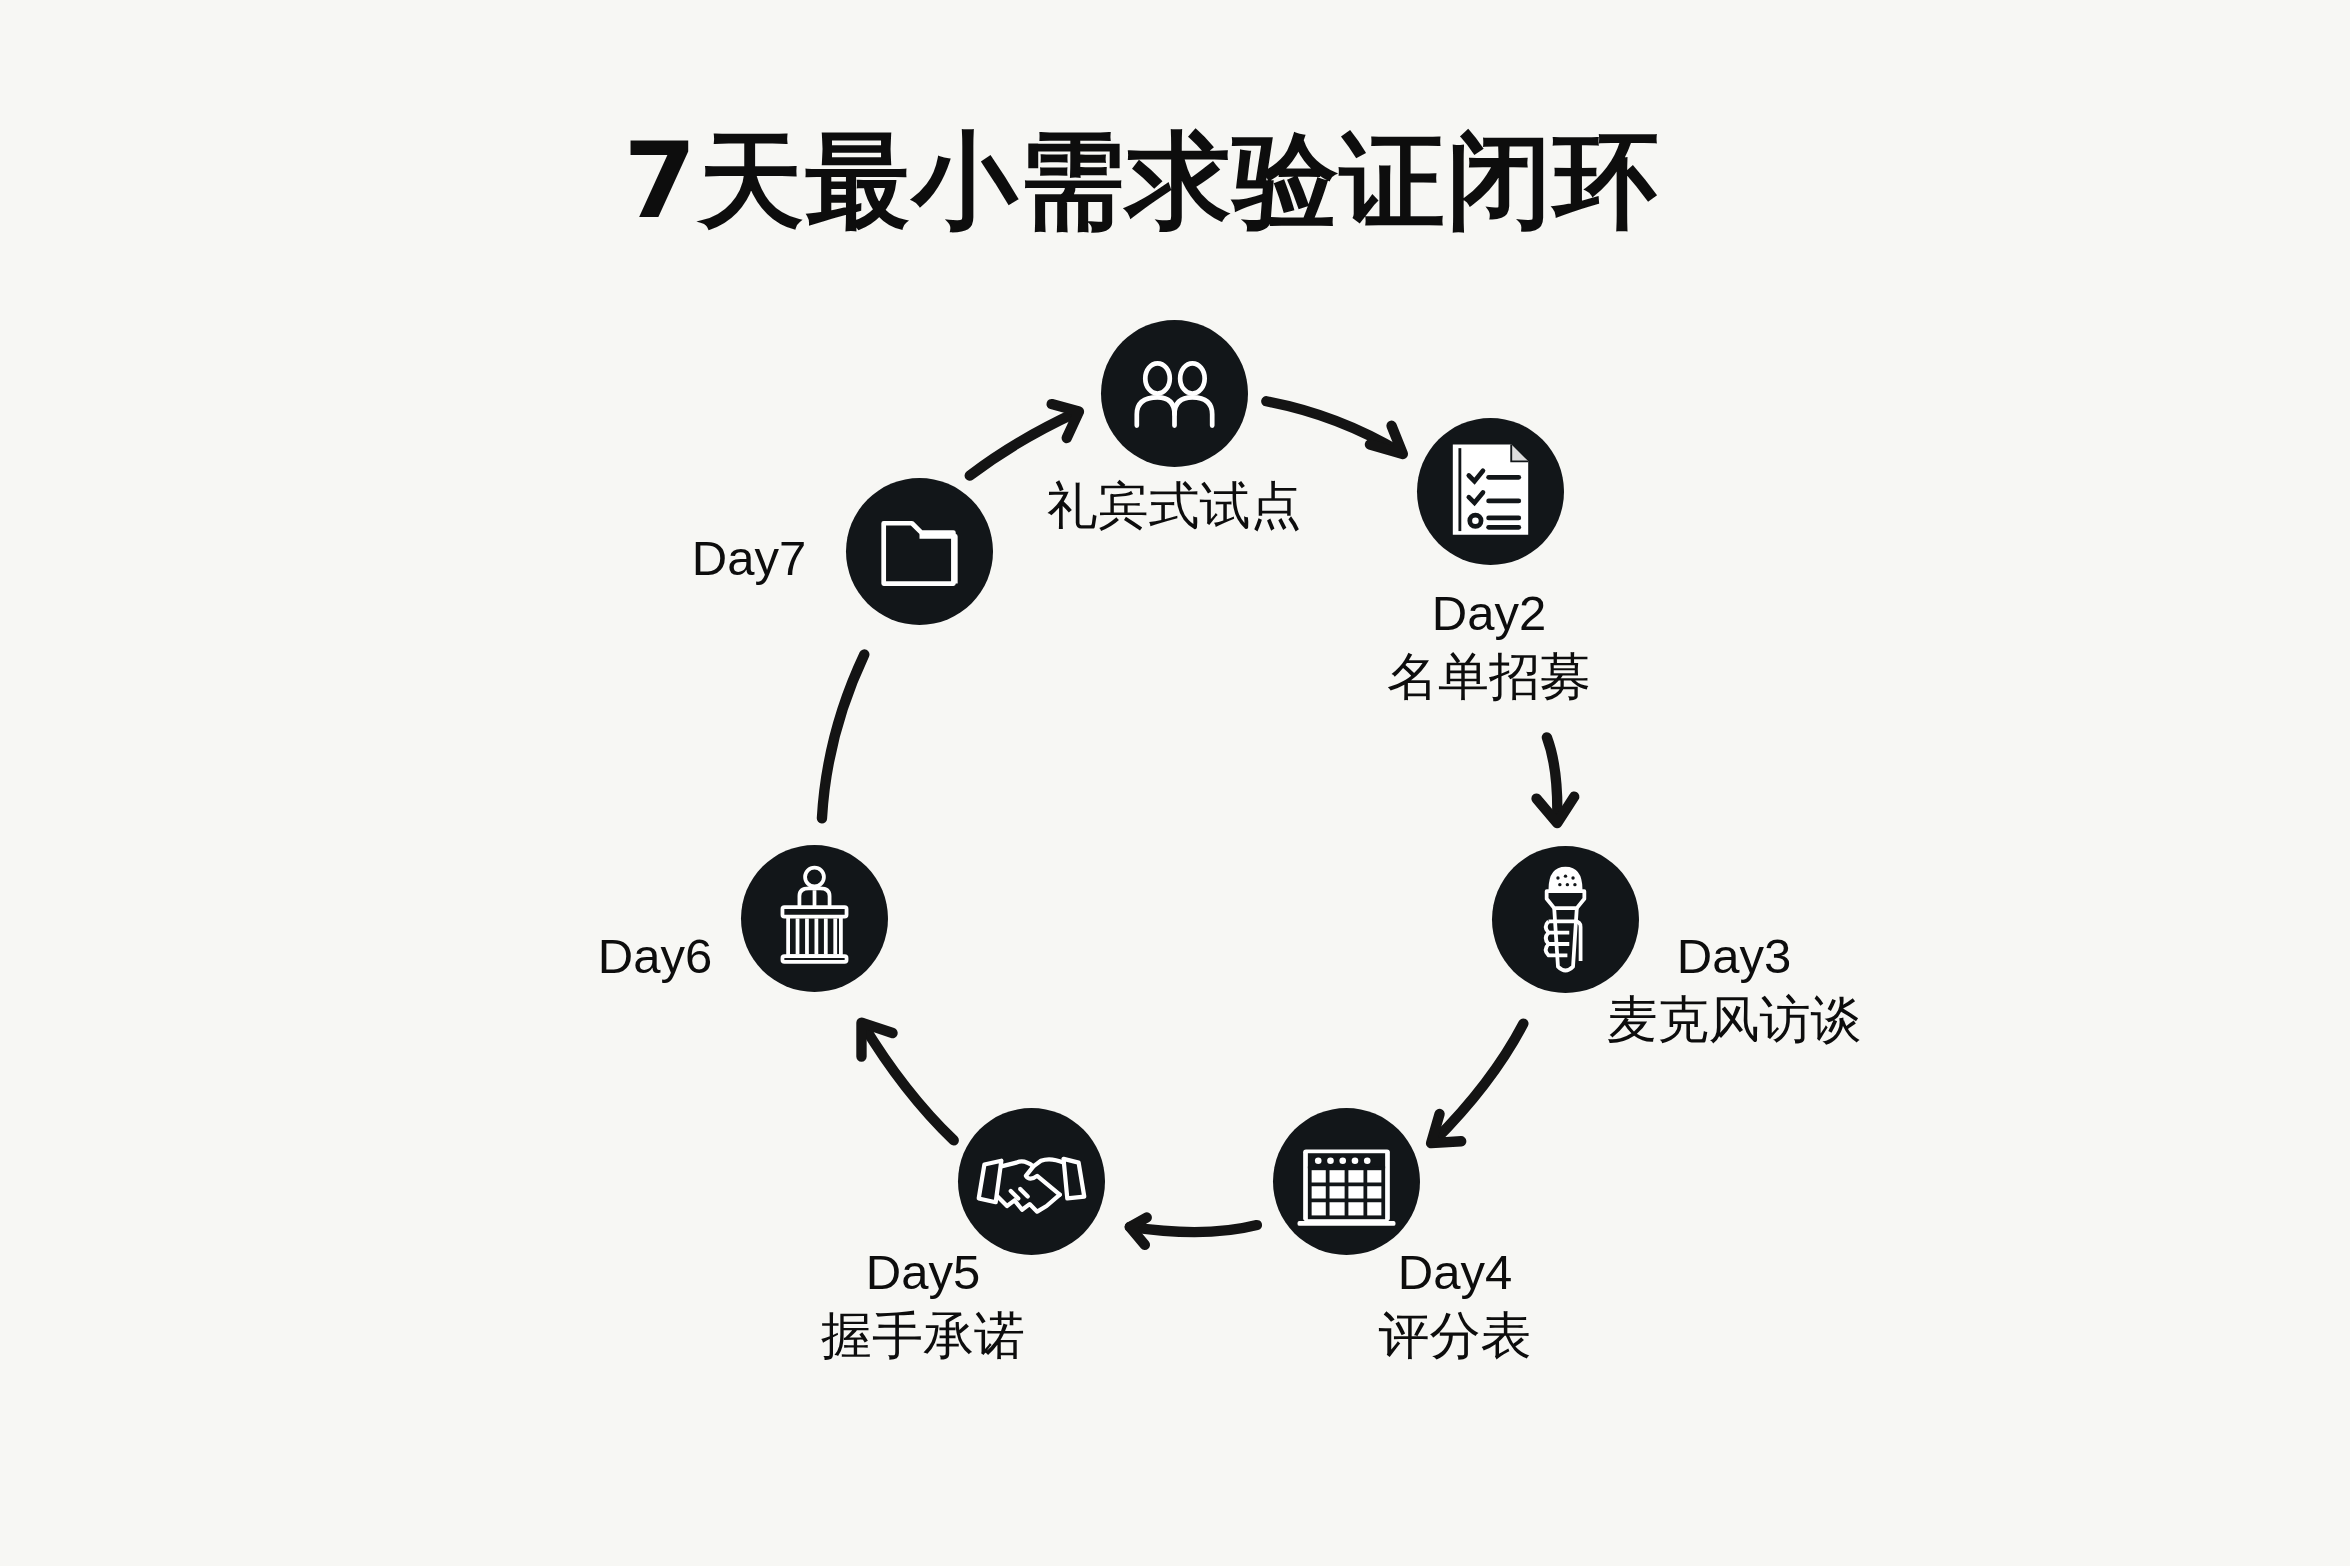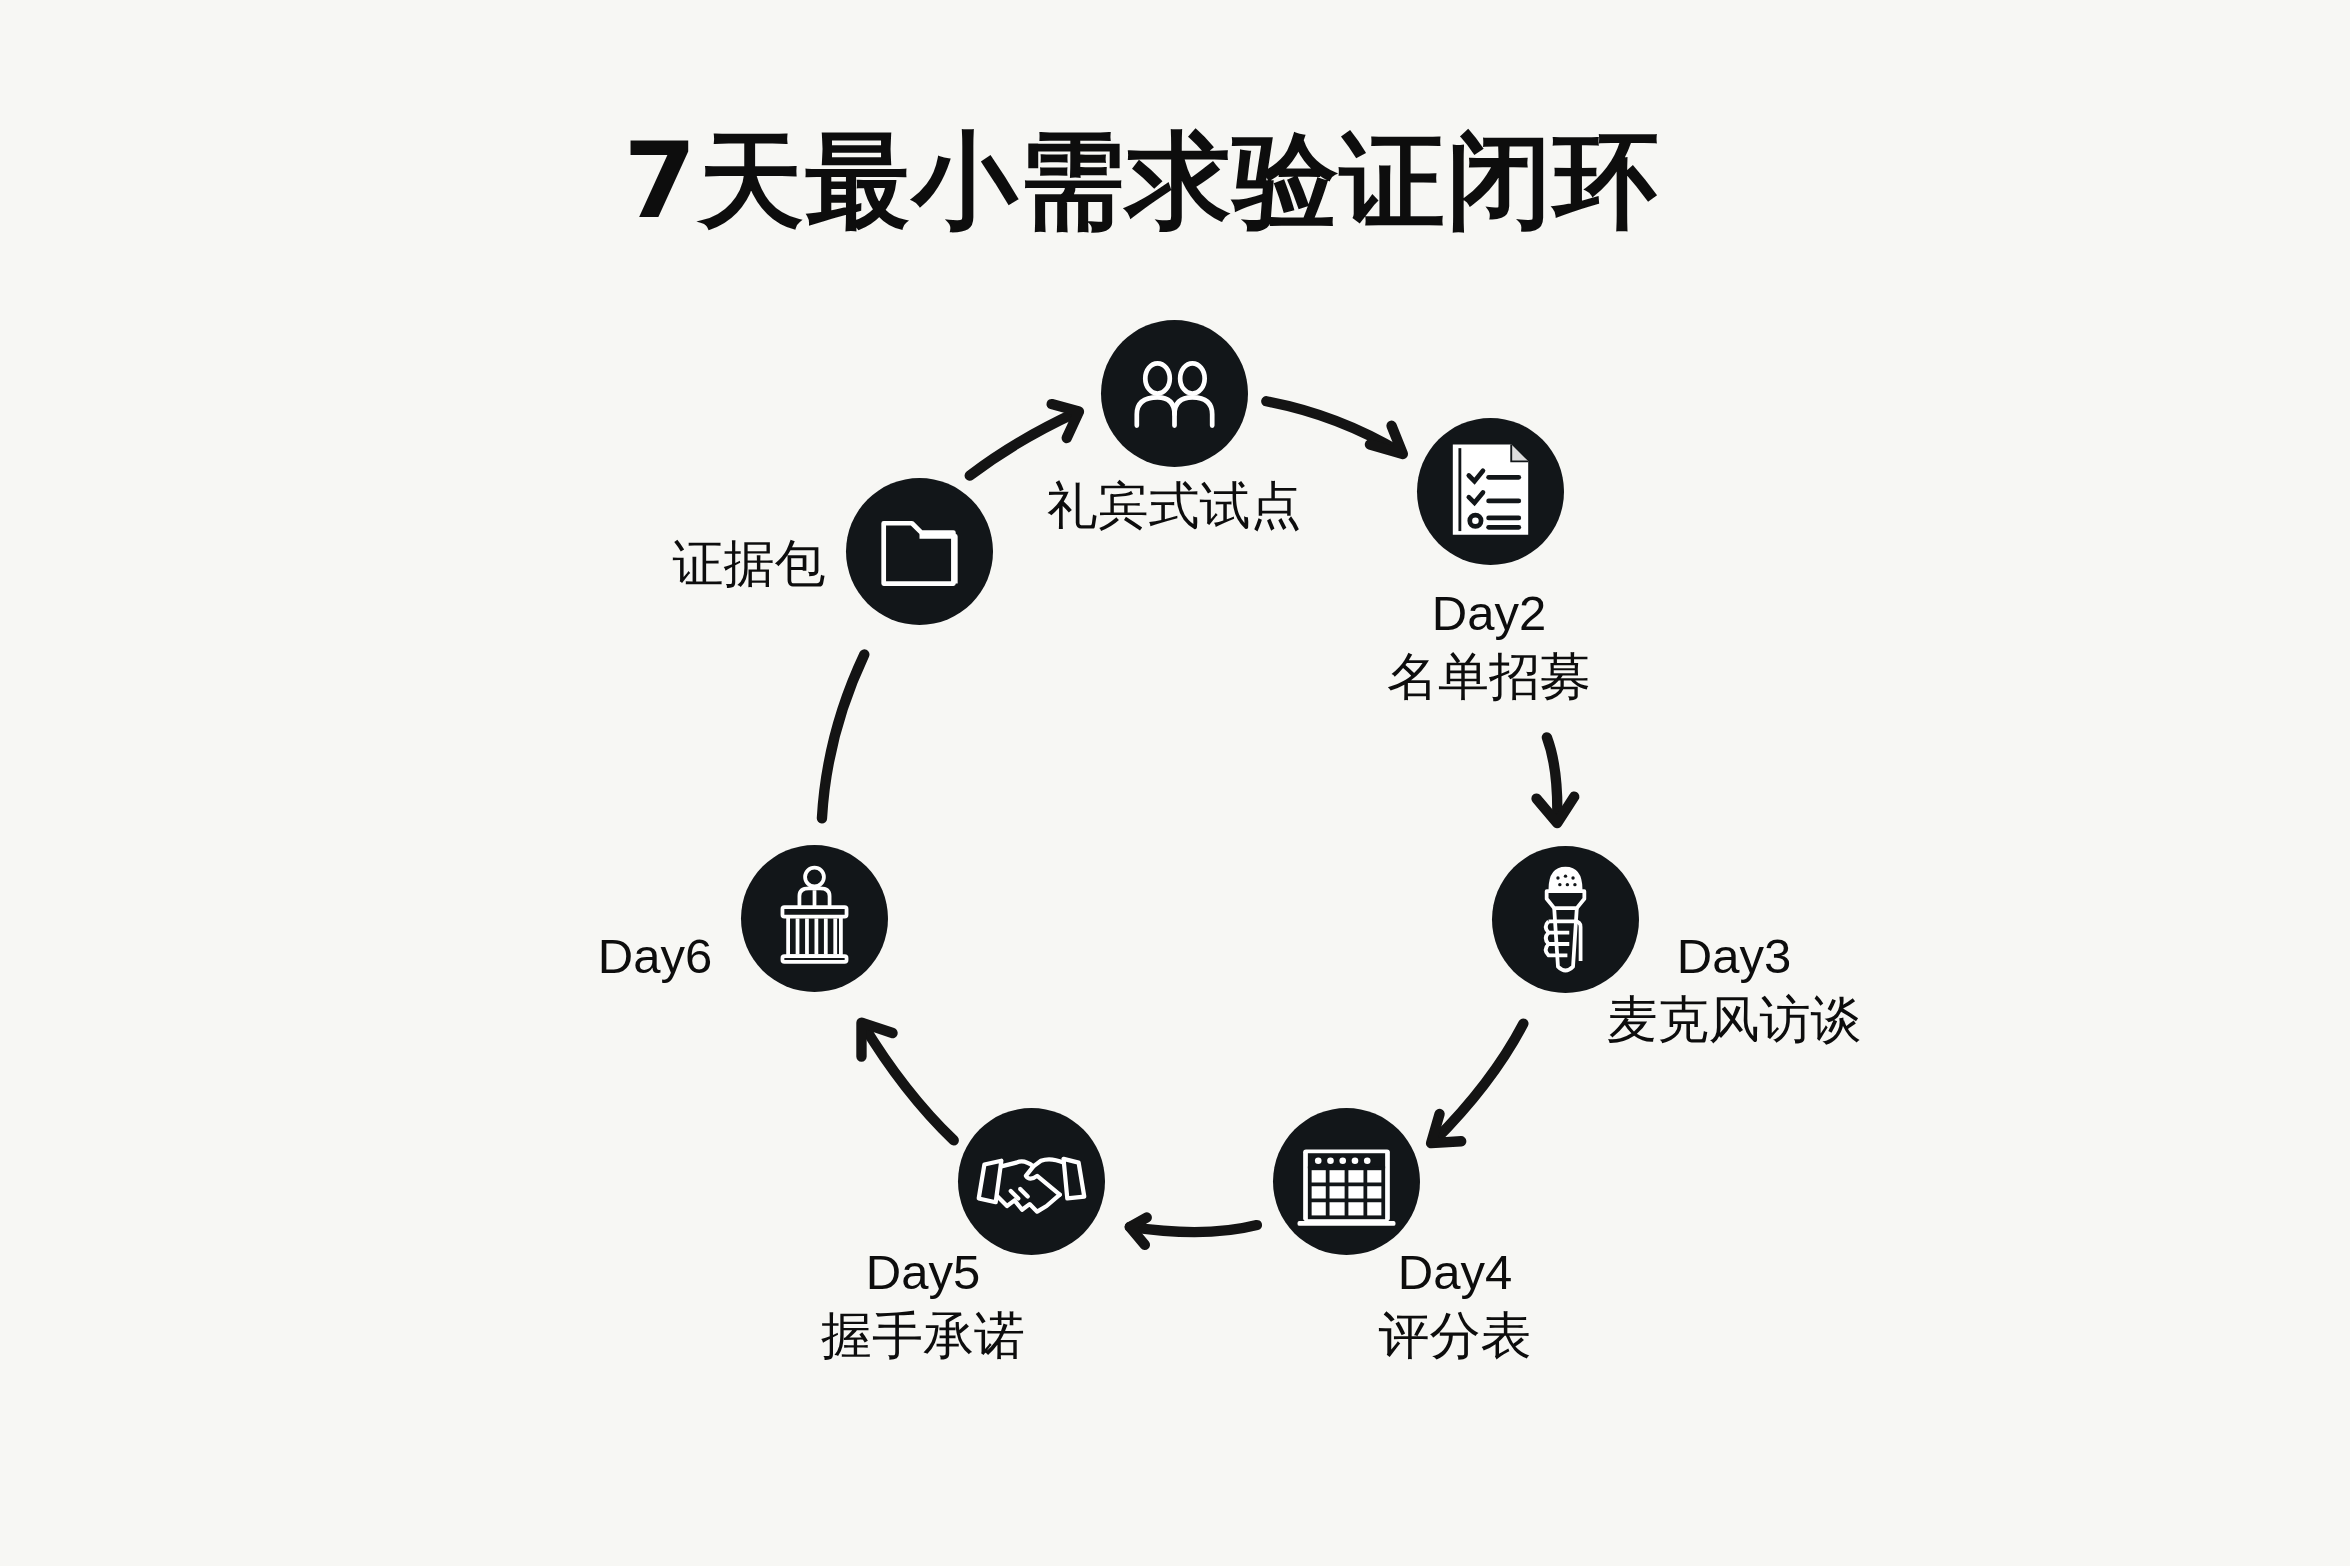--- a/index.html
+++ b/index.html
@@ -192,15 +192,15 @@
   <span class="day">Day6</span>
 </div>
 
 <div class="node" style="left:846px;top:478px;">
   <svg viewBox="0 0 156 156">
     <path d="M40 48 H70 L80 58 H114 V112 H40 Z" fill="#121619" stroke="#fff" stroke-width="5" stroke-linejoin="round"></path>
     <path d="M78 62 H116 V112" fill="none" stroke="#fff" stroke-width="5" stroke-linejoin="round"></path>
   </svg>
 </div>
 <div class="label" style="left:608px;top:529px;width:282px;">
-  <span class="name">证据包</span>
+  <span class="day">Day7</span>
 </div>
 
 
 </body></html>

